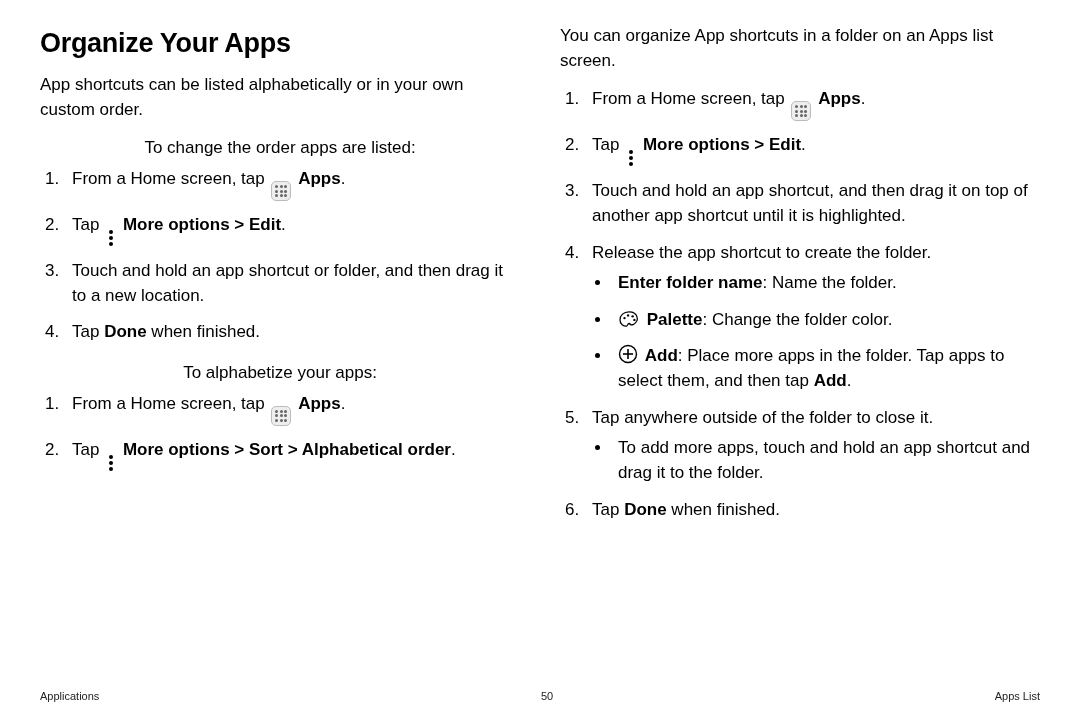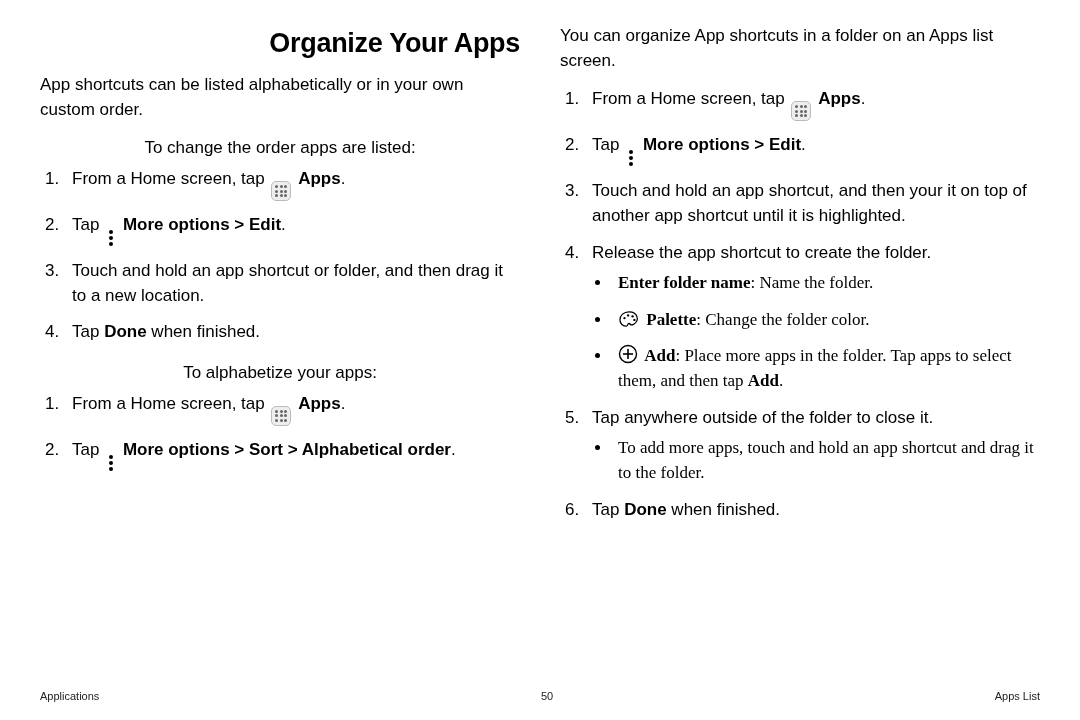--- a/index.html
+++ b/index.html
@@ -25,37 +25,35 @@
   .col {
     flex: 1 1 0;
     font-size: 17px;
     line-height: 1.45;
   }
   h1 {
     font-size: 27px;
     font-weight: 700;
     margin: 0 0 10px 0;
     letter-spacing: -0.3px;
-    text-align: right;
   }
   p { margin: 0 0 14px 0; }
   p.intro2 { margin: 0 0 4px 0; text-align: center; }
   ol {
     margin: 4px 0 16px 0;
     padding-left: 24px;
   }
   ol > li {
     margin: 6px 0 12px 0;
     padding-left: 8px;
   }
   ul.sub {
     list-style: disc;
     margin: 4px 0 2px 0;
     padding-left: 20px;
-    font-family: Liberation Serif, serif;
   }
   ul.sub > li {
     margin: 6px 0 12px 0;
     padding-left: 6px;
   }
   .b { font-weight: 700; }
   .iconbox {
     display: inline-flex;
     align-items: center;
     justify-content: center;
@@ -201,21 +199,21 @@
         </li>
         <li>
           <span>Tap </span>
           <span class="iconbox dots">
               <span></span>
               <span></span>
               <span></span>
             </span>
           <span class="b">More options</span><span class="b"> &gt; </span><span class="b">Edit</span><span>.</span>
         </li>
-        <li>Touch and hold an app shortcut, and then your it on top of another app shortcut until it is highlighted.</li>
+        <li>Touch and hold an app shortcut, and then drag it on top of another app shortcut until it is highlighted.</li>
         <li>
           <span>Release the app shortcut to create the folder.</span>
           <ul class="sub">
             <li>
               <span class="b">Enter folder name</span><span>: Name the folder.</span>
             </li>
             <li>
               <svg width="22" height="18" viewBox="0 0 24 20">
                   <path d="M12 2 C6 2 2 6 2 11 C2 16 6 18 9 18 C11 18 10 15 12 15 C14 15 13 18 17 16 C20 14 22 11 21 8 C20 4 17 2 12 2 Z" fill="none" stroke="#000" stroke-width="1.4"></path>
                   <circle cx="7" cy="9" r="1.3" fill="#000"></circle>

